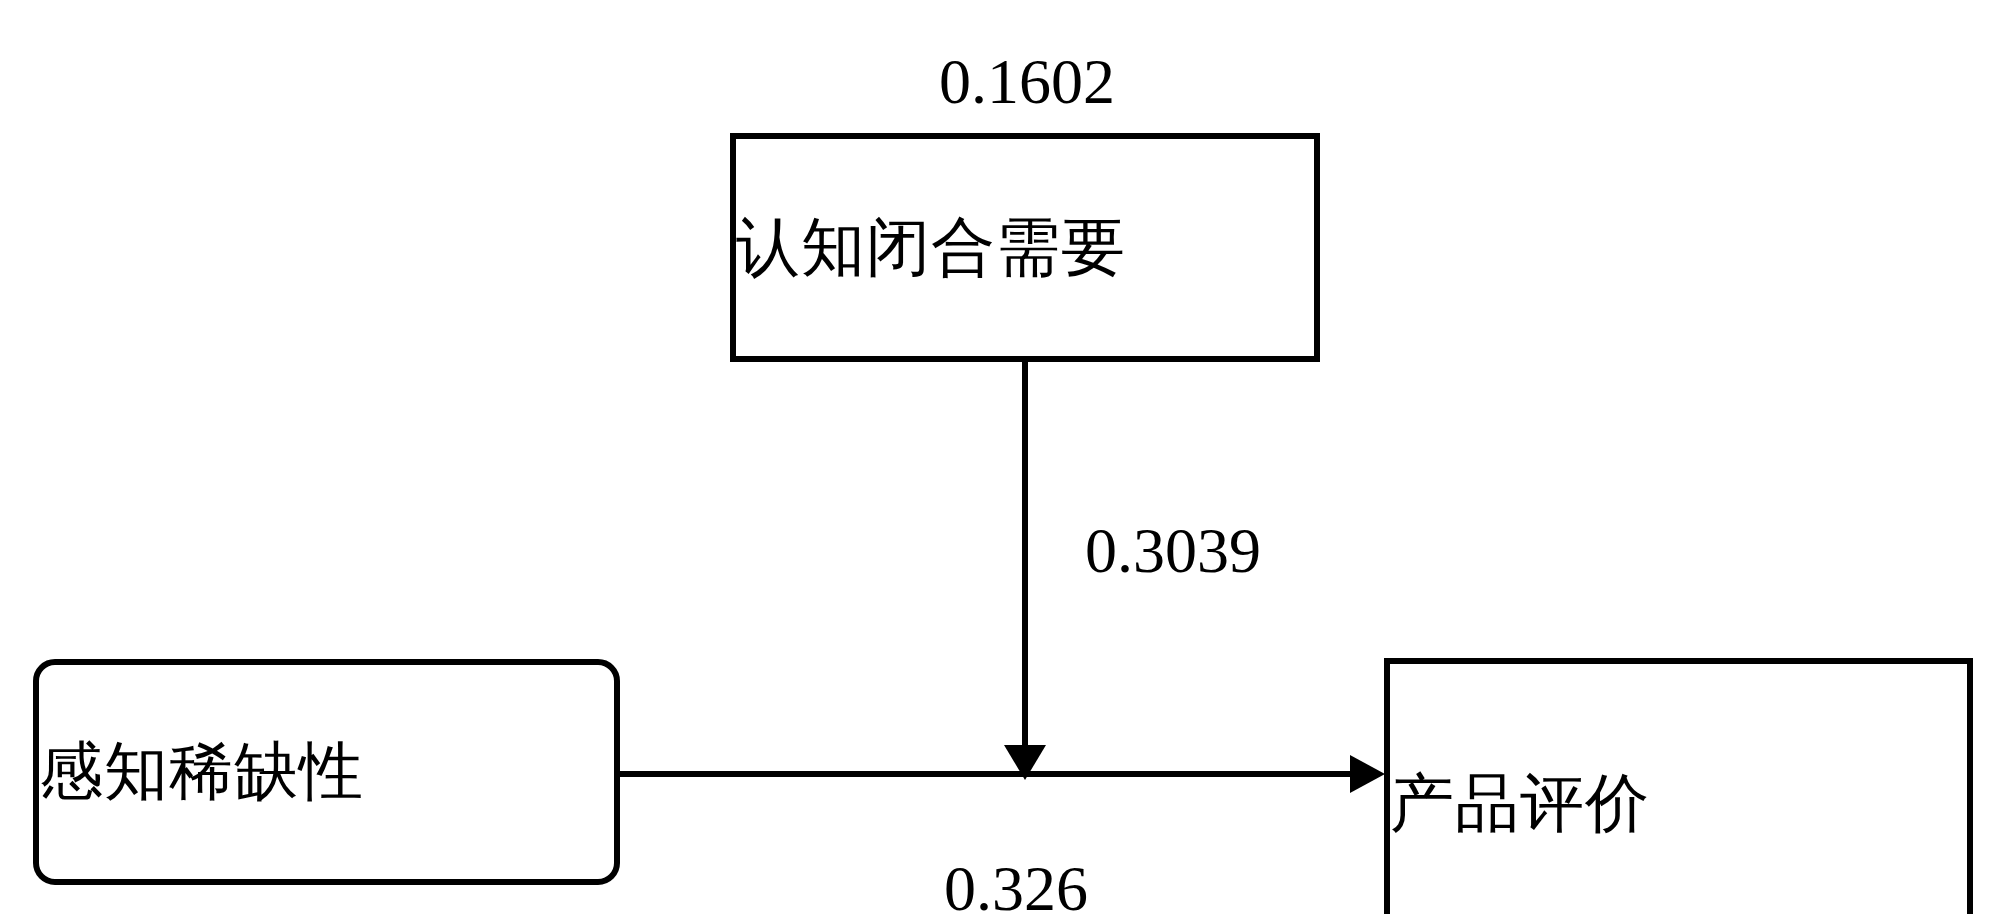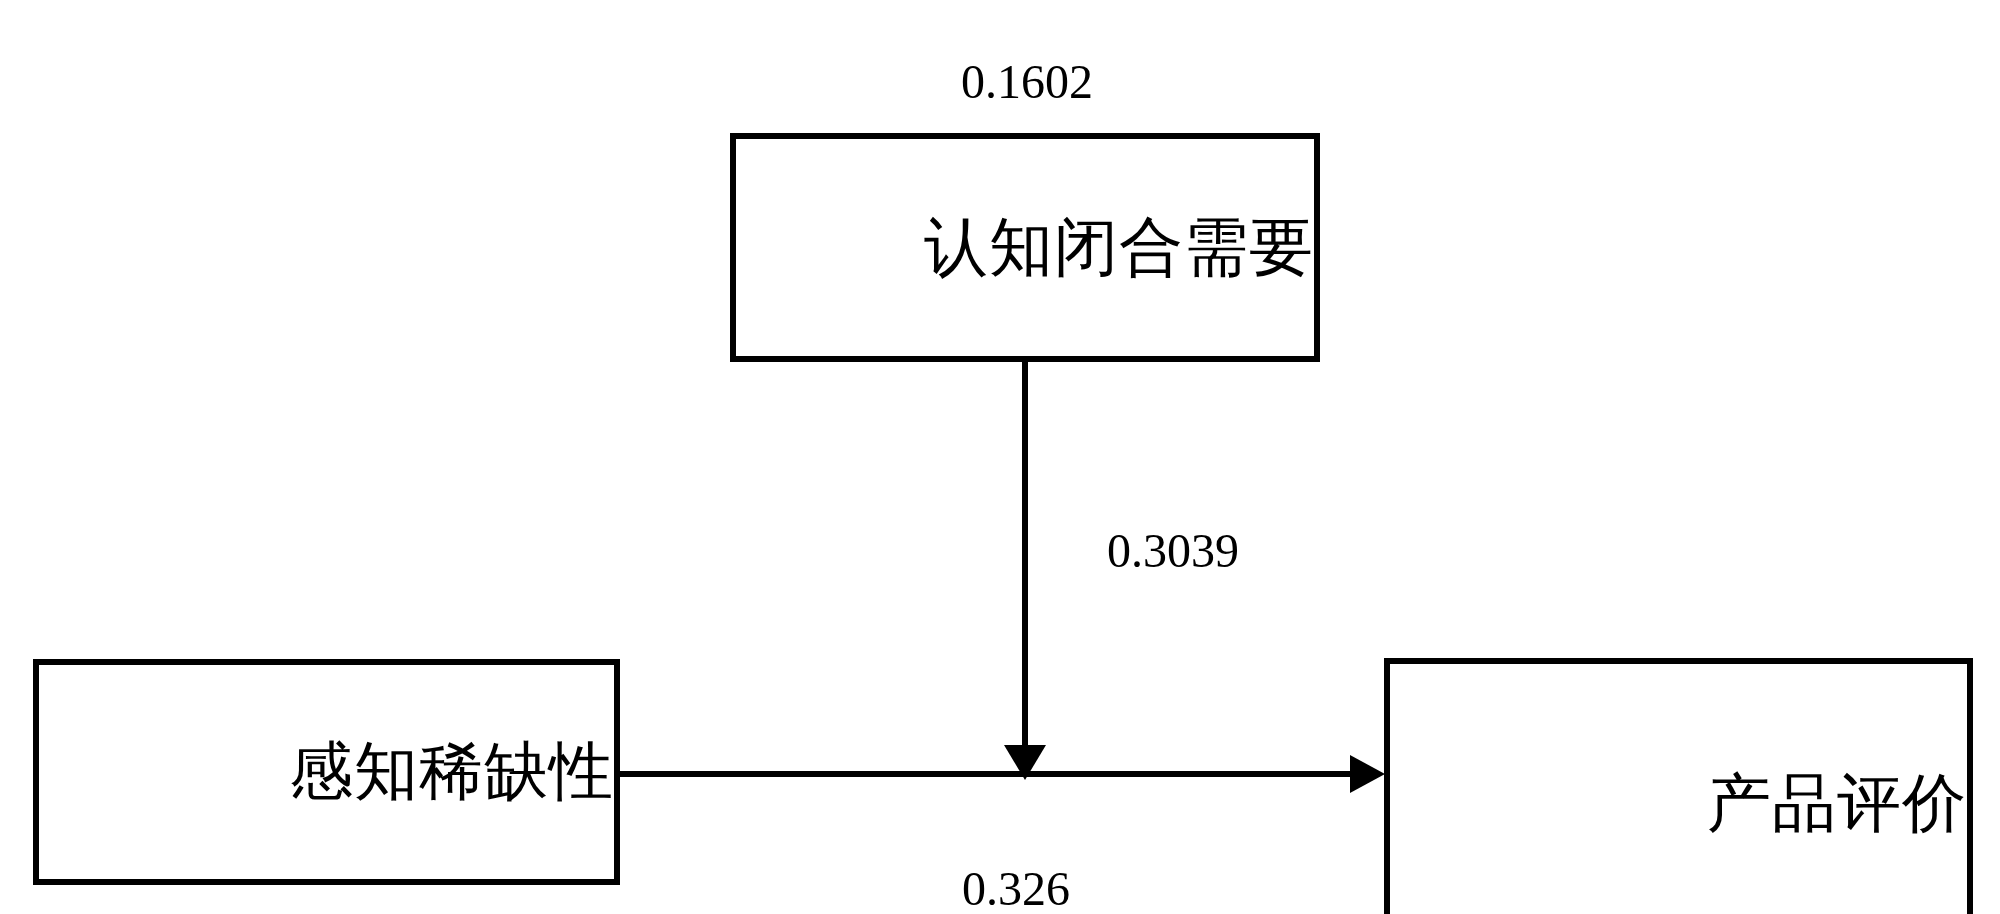--- a/index.html
+++ b/index.html
@@ -16,34 +16,34 @@
     color: #000000;
     overflow: hidden;
   }
   .node {
     position: absolute;
     box-sizing: border-box;
     border: 6px solid #000000;
     background: #ffffff;
     display: flex;
     align-items: center;
-    justify-content: flex-end;
+    justify-content: flex-start;
     font-size: 64px;
     line-height: 1;
     letter-spacing: 1px;
     white-space: nowrap;
   }
   .node-moderator { left: 730px; top: 133px; width: 590px; height: 229px; }
-  .node-independent { left: 33px;  top: 659px; width: 587px; height: 226px; }
+  .node-independent { left: 33px;  top: 659px; width: 587px; height: 226px; border-radius: 22px; }
   .node-dependent  { left: 1384px; top: 658px; width: 589px; height: 291px; }
 
   .coef {
     position: absolute;
     transform: translate(-50%, -50%);
-    font-size: 48px;
+    font-size: 64px;
     line-height: 1;
     white-space: nowrap;
   }
   .coef-moderator  { left: 1027px; top: 82px; }
   .coef-moderation { left: 1173px; top: 551px; text-align: center; }
   .coef-direct     { left: 1016px; top: 847px; margin-top: 42px; }
 
   .shaft {
     position: absolute;
     background: #000000;

